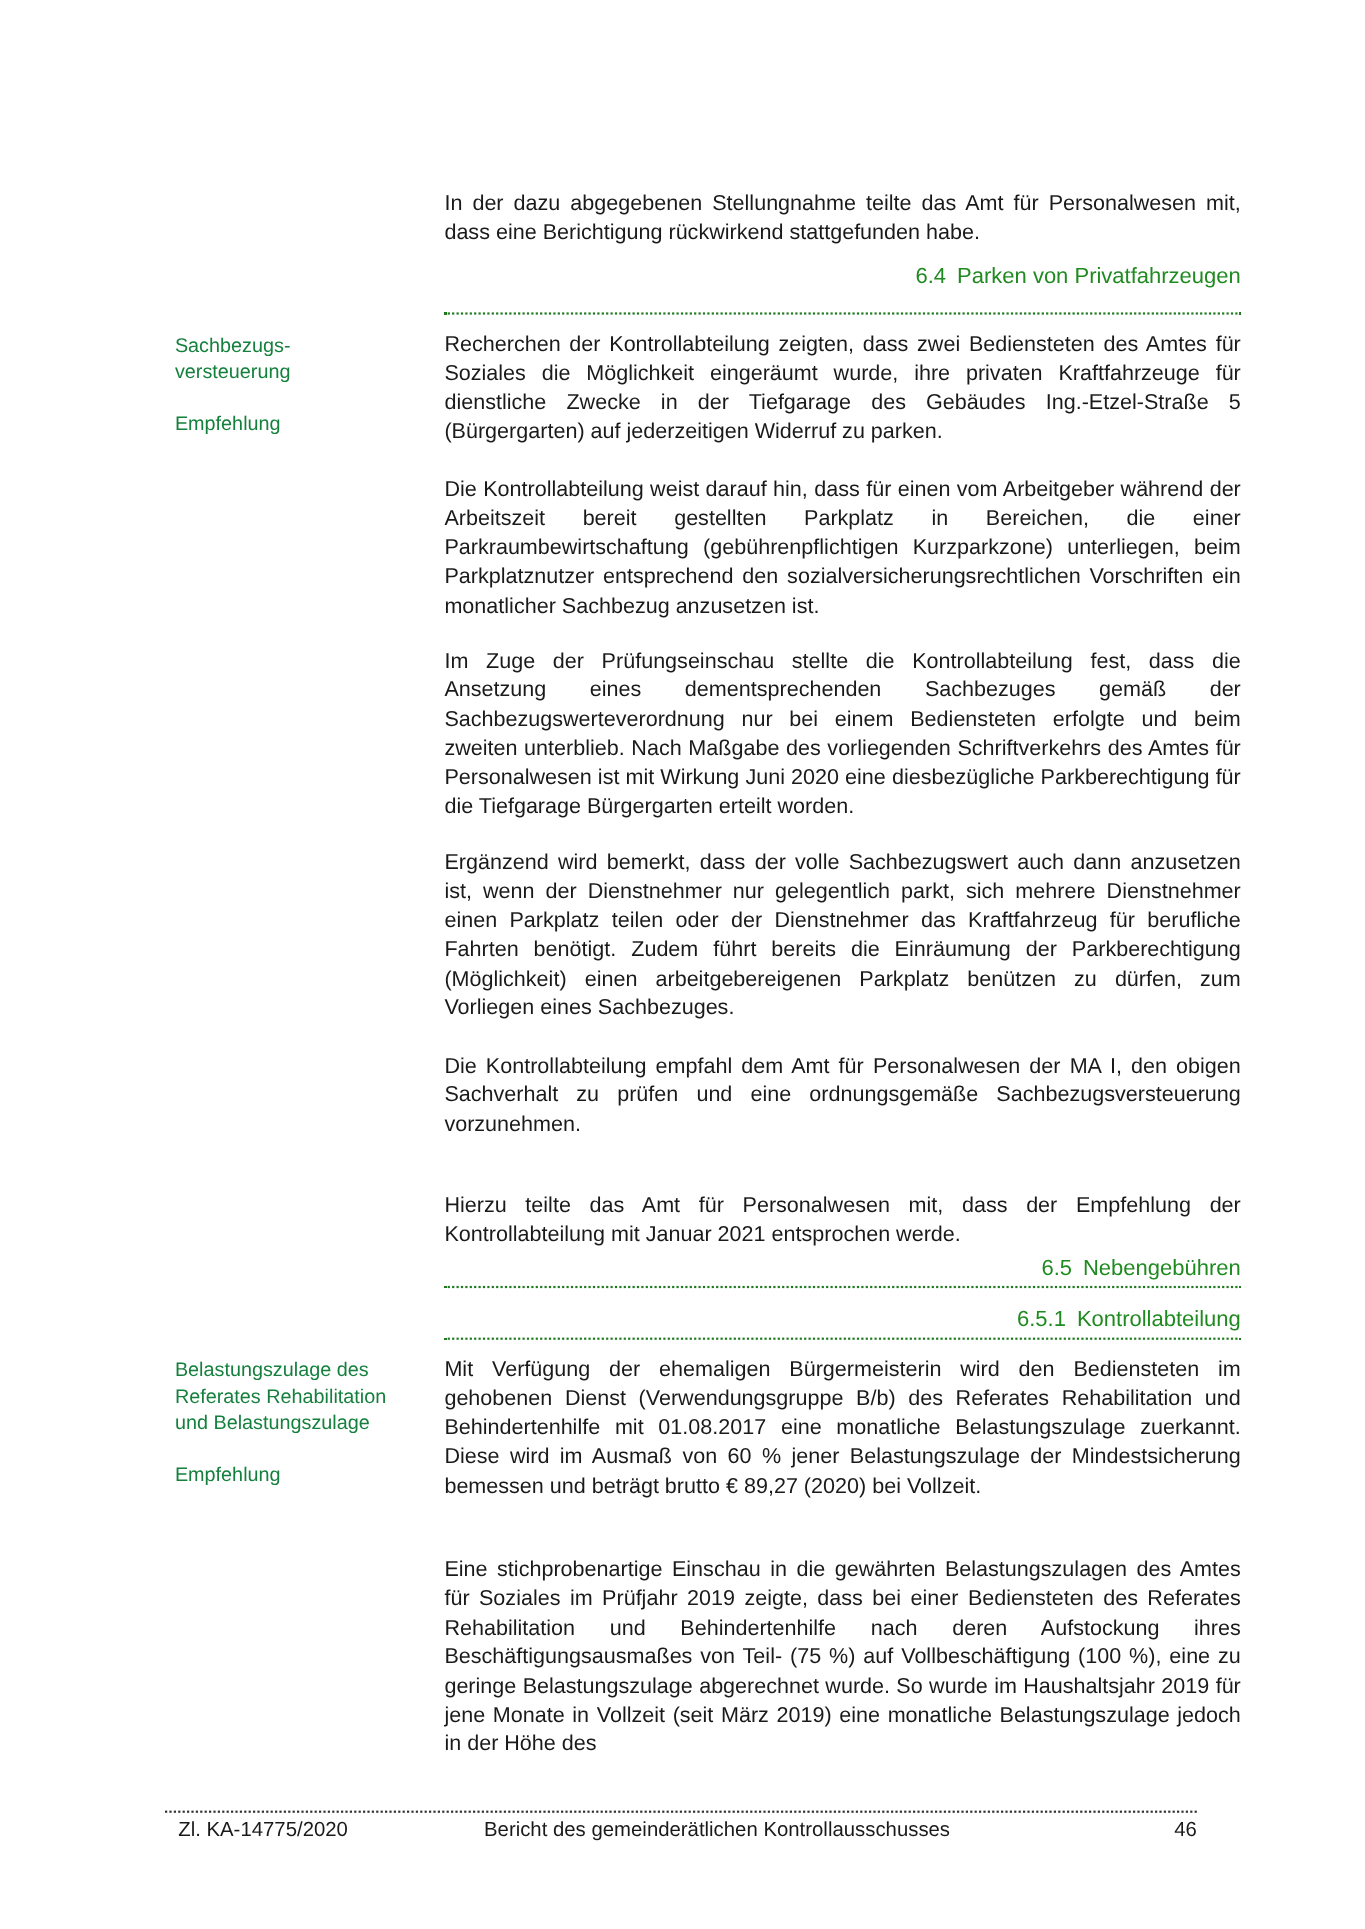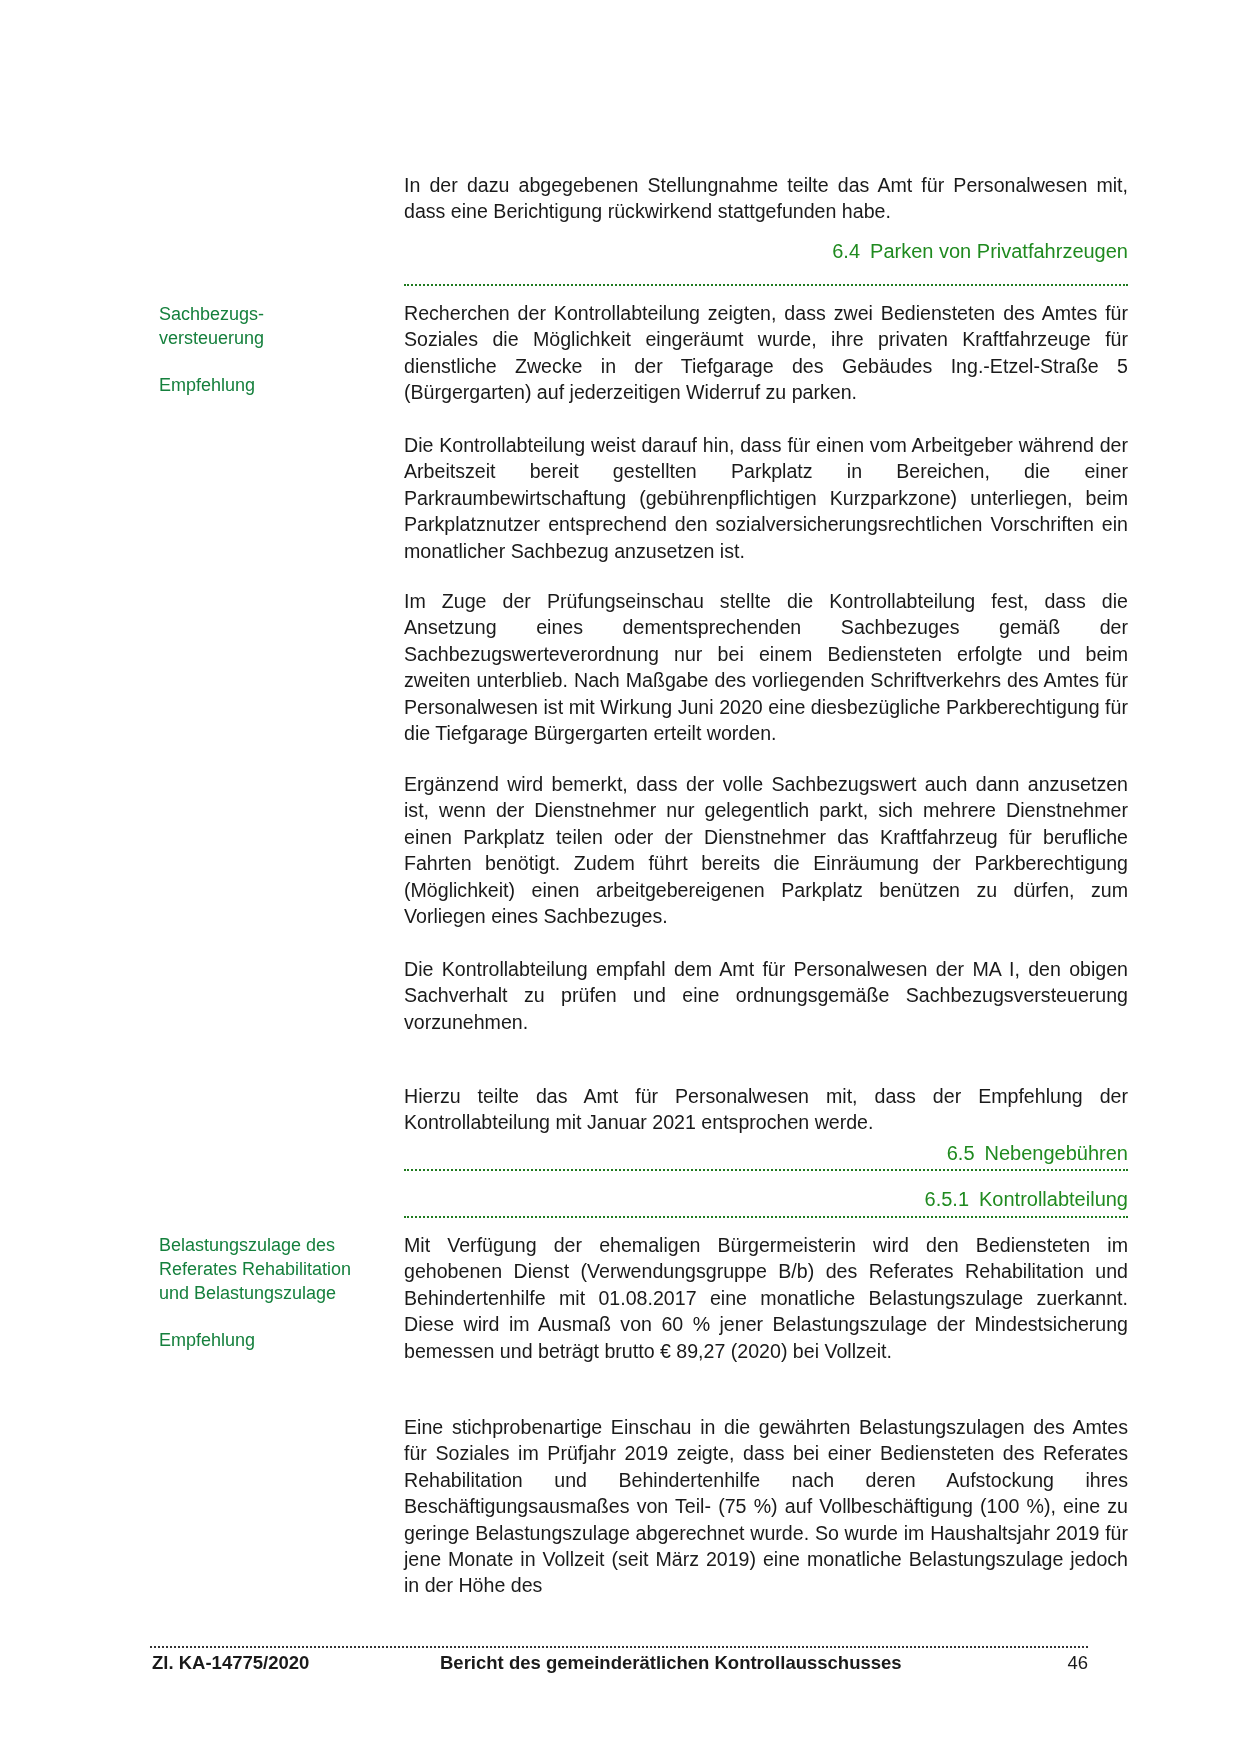--- a/index.html
+++ b/index.html
@@ -79,16 +79,16 @@
 
 <div class="main" style="top:1232px;">
   <p class="para">Mit Verfügung der ehemaligen Bürgermeisterin wird den Bediensteten im gehobenen Dienst (Verwendungsgruppe B/b) des Referates Rehabilitation und Behindertenhilfe mit 01.08.2017 eine monatliche Belastungszulage zuerkannt. Diese wird im Ausmaß von 60 % jener Belastungszulage der Mindestsicherung bemessen und beträgt brutto € 89,27 (2020) bei Vollzeit.</p>
 </div>
 <div class="main" style="top:1414px;">
   <p class="para">Eine stichprobenartige Einschau in die gewährten Belastungszulagen des Amtes für Soziales im Prüfjahr 2019 zeigte, dass bei einer Bediensteten des Referates Rehabilitation und Behindertenhilfe nach deren Aufstockung ihres Beschäftigungsausmaßes von Teil- (75 %) auf Vollbeschäftigung (100 %), eine zu geringe Belastungszulage abgerechnet wurde. So wurde im Haushaltsjahr 2019 für jene Monate in Vollzeit (seit März 2019) eine monatliche Belastungszulage jedoch in der Höhe des</p>
 </div>
 
 <div class="footer-dots" style="top:1646px;"></div>
 <div class="footer">
-  <span style="left:2px;font-weight:bold;">Zl. KA-14775/2020</span>
-  <span style="left:290px;font-weight:bold;">Bericht des gemeinderätlichen Kontrollausschusses</span>
+  <span style="left:12px;">Zl. KA-14775/2020</span>
+  <span style="left:290px;">Bericht des gemeinderätlichen Kontrollausschusses</span>
   <span style="right:0;">46</span>
 </div>
 
 </body></html>

